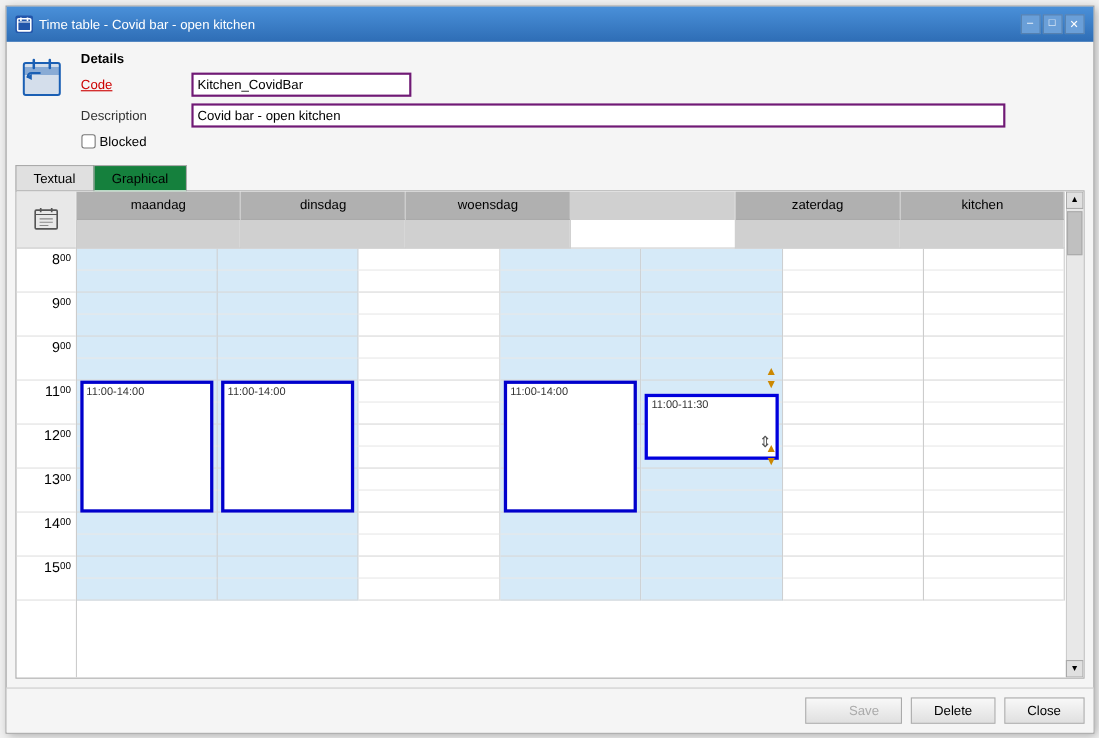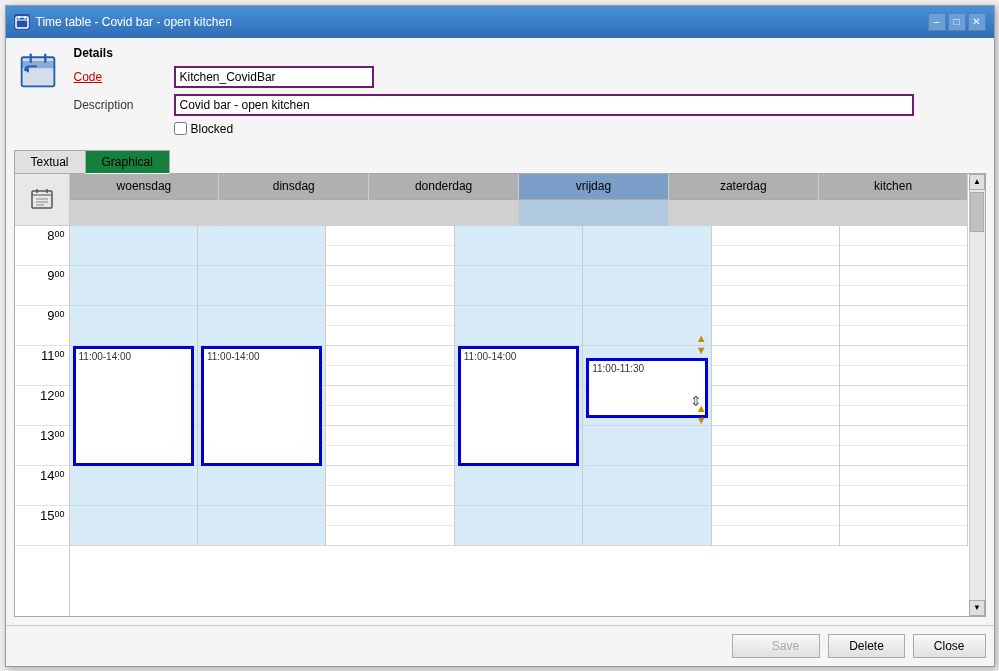--- a/index.html
+++ b/index.html
@@ -122,21 +122,20 @@
       padding: 2px 4px;
       font-size: 12px;
       background: white;
       height: 22px;
     }
     .form-input-short { width: 200px; }
     .form-input-long { width: 740px; }
     .checkbox-row {
       display: flex;
       align-items: center;
-      margin-left: 100px;
       margin-bottom: 6px;
     }
     .checkbox-row input[type=checkbox] {
       margin-right: 4px;
     }
     .tabs {
       display: flex;
       gap: 0;
       margin-bottom: 0;
       flex-shrink: 0;
@@ -452,41 +451,38 @@
               </div>
           </div>
         </div>
 
         <div class="days-area">
 
           <div class="days-header">
 
             <div class="day-header-cell">
               <div class="day-header-top">
-                  <span>woensdag</span>
+                  <span>maandag</span>
                 </div>
               <div class="day-header-bottom"></div>
             </div>
             <div class="day-header-cell">
               <div class="day-header-top">
                   <span>dinsdag</span>
                 </div>
               <div class="day-header-bottom"></div>
             </div>
             <div class="day-header-cell">
               <div class="day-header-top">
-                  <span>donderdag</span>
+                  <span>woensdag</span>
                 </div>
               <div class="day-header-bottom"></div>
             </div>
             <div class="day-header-cell">
-              <div class="day-header-top" style="background:#7a9ec8;">
-                  <span>vrijdag</span>
-                </div>
-              <div class="day-header-bottom" style="background:#b0c8e0;"></div>
+              <div class="day-header-bottom"></div>
             </div>
             <div class="day-header-cell">
               <div class="day-header-top">
                   <span>zaterdag</span>
                 </div>
               <div class="day-header-bottom"></div>
             </div>
             <div class="day-header-cell">
               <div class="day-header-top">
                   <span>kitchen</span>

